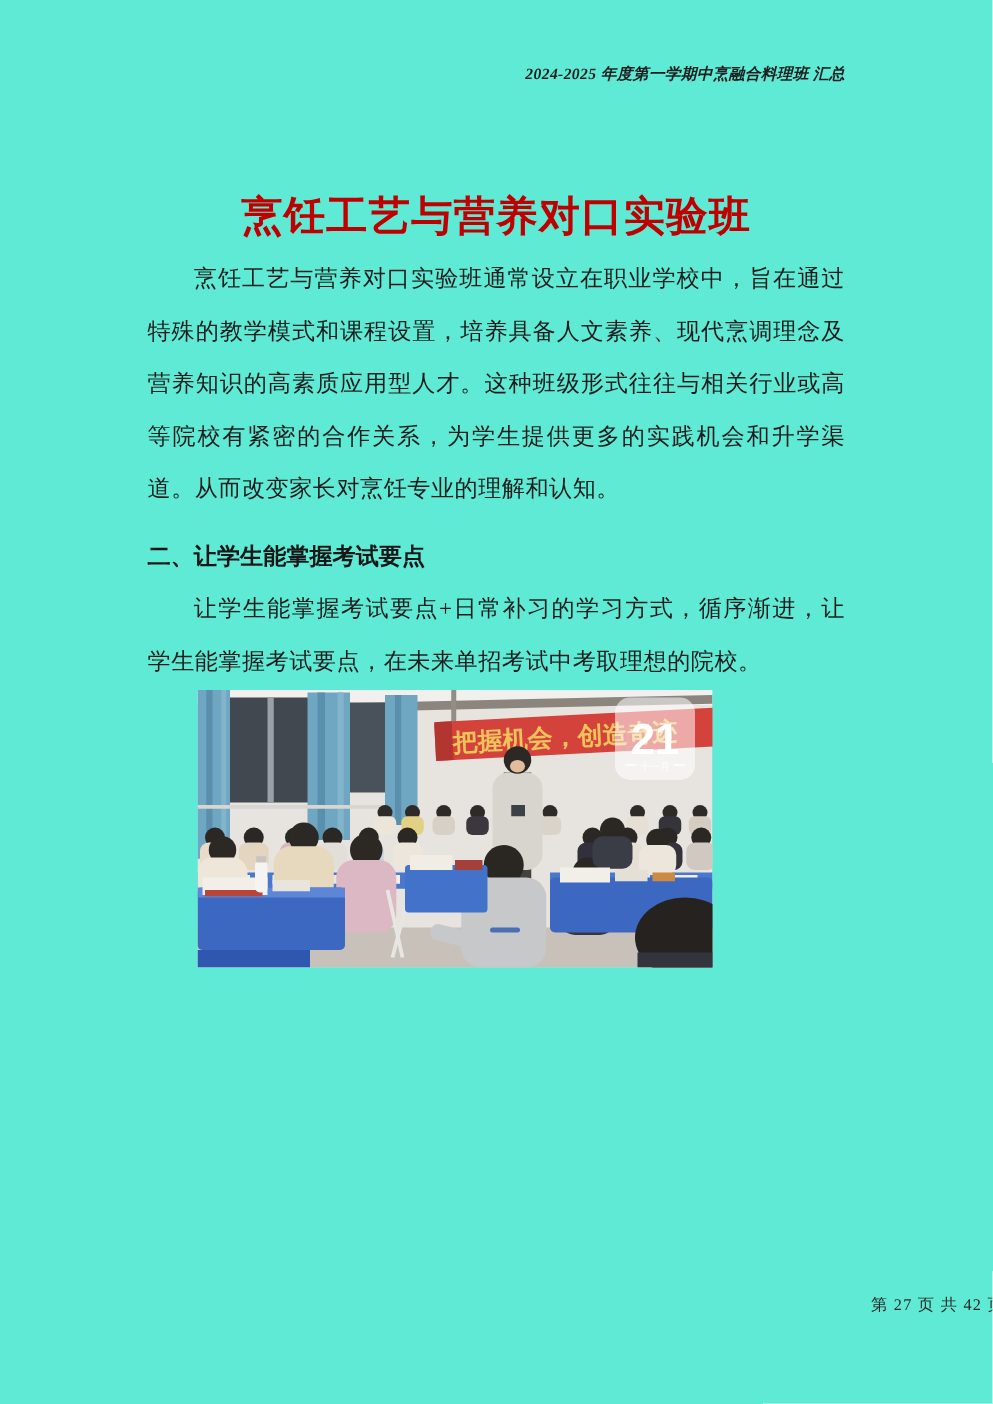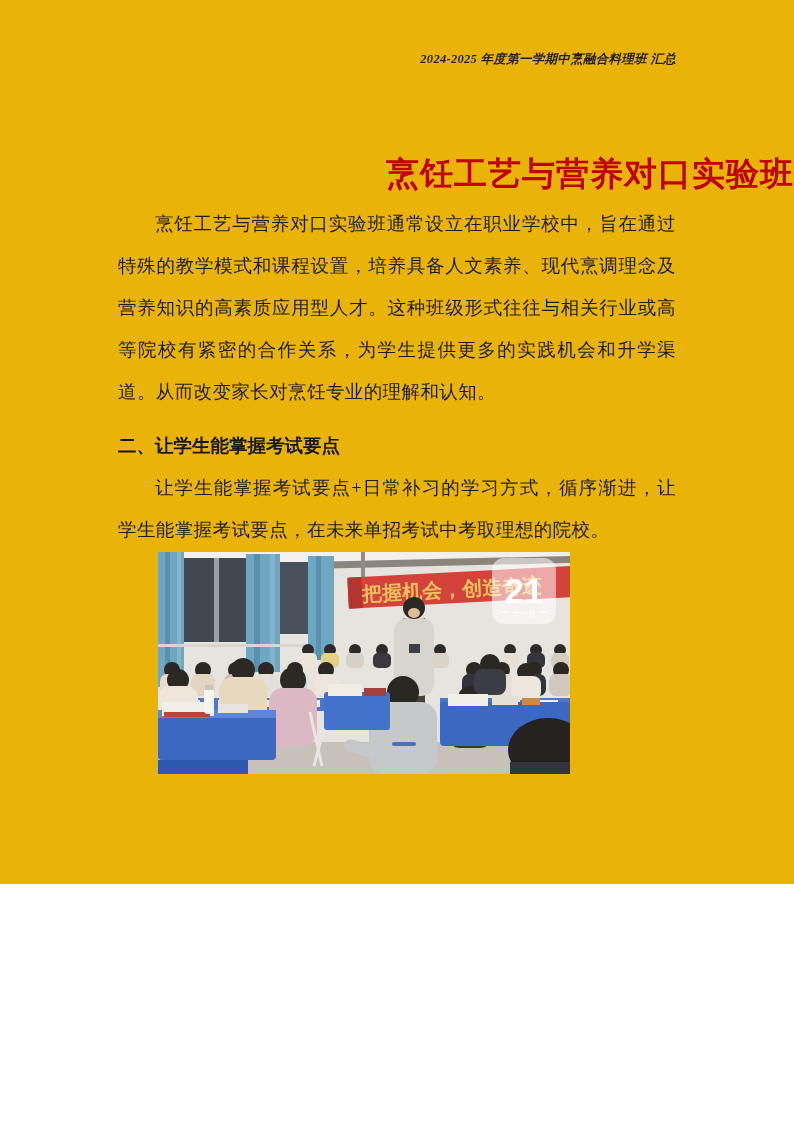--- a/index.html
+++ b/index.html
@@ -1,27 +1,27 @@
 <!DOCTYPE html>
 <html><head>
 <meta charset="utf-8">
 <style>
   html,body { margin:0; padding:0; background:#ffffff; }
   .page {
-    position:relative; width:794px; height:884px; margin:0 auto;
-    background:#eab308; overflow:hidden;
+    position:relative; width:794px; height:1123px; margin:0 auto;
+    background:#5eead4; overflow:hidden;
     font-family:"Liberation Serif", serif; color:#1c1c1c;
   }
   .doc-header {
     position:absolute; top:51px; right:118px;
     font-size:12.5px; font-weight:bold; font-style:italic;
     color:#1f1f1f; letter-spacing:0.3px; white-space:nowrap;
   }
   .doc-title {
-    margin:145px 0 0; text-align:right;
+    margin:145px 0 0; text-align:center;
     font-size:33px; line-height:58px; font-weight:bold;
     color:#c00000; letter-spacing:1px;
   }
   .content { margin:0 118px 0 118px; }
   .heading { font-size:18.5px; font-weight:bold; line-height:42px; margin:0; color:#171717; }
   .h-first  { margin-top:48px; }
   .h-second { margin-top:12px; }
   .para {
     font-size:18.5px; line-height:42px; margin:0;
     text-align:justify; text-indent:2em; letter-spacing:0.4px; color:#1d1d1d;

